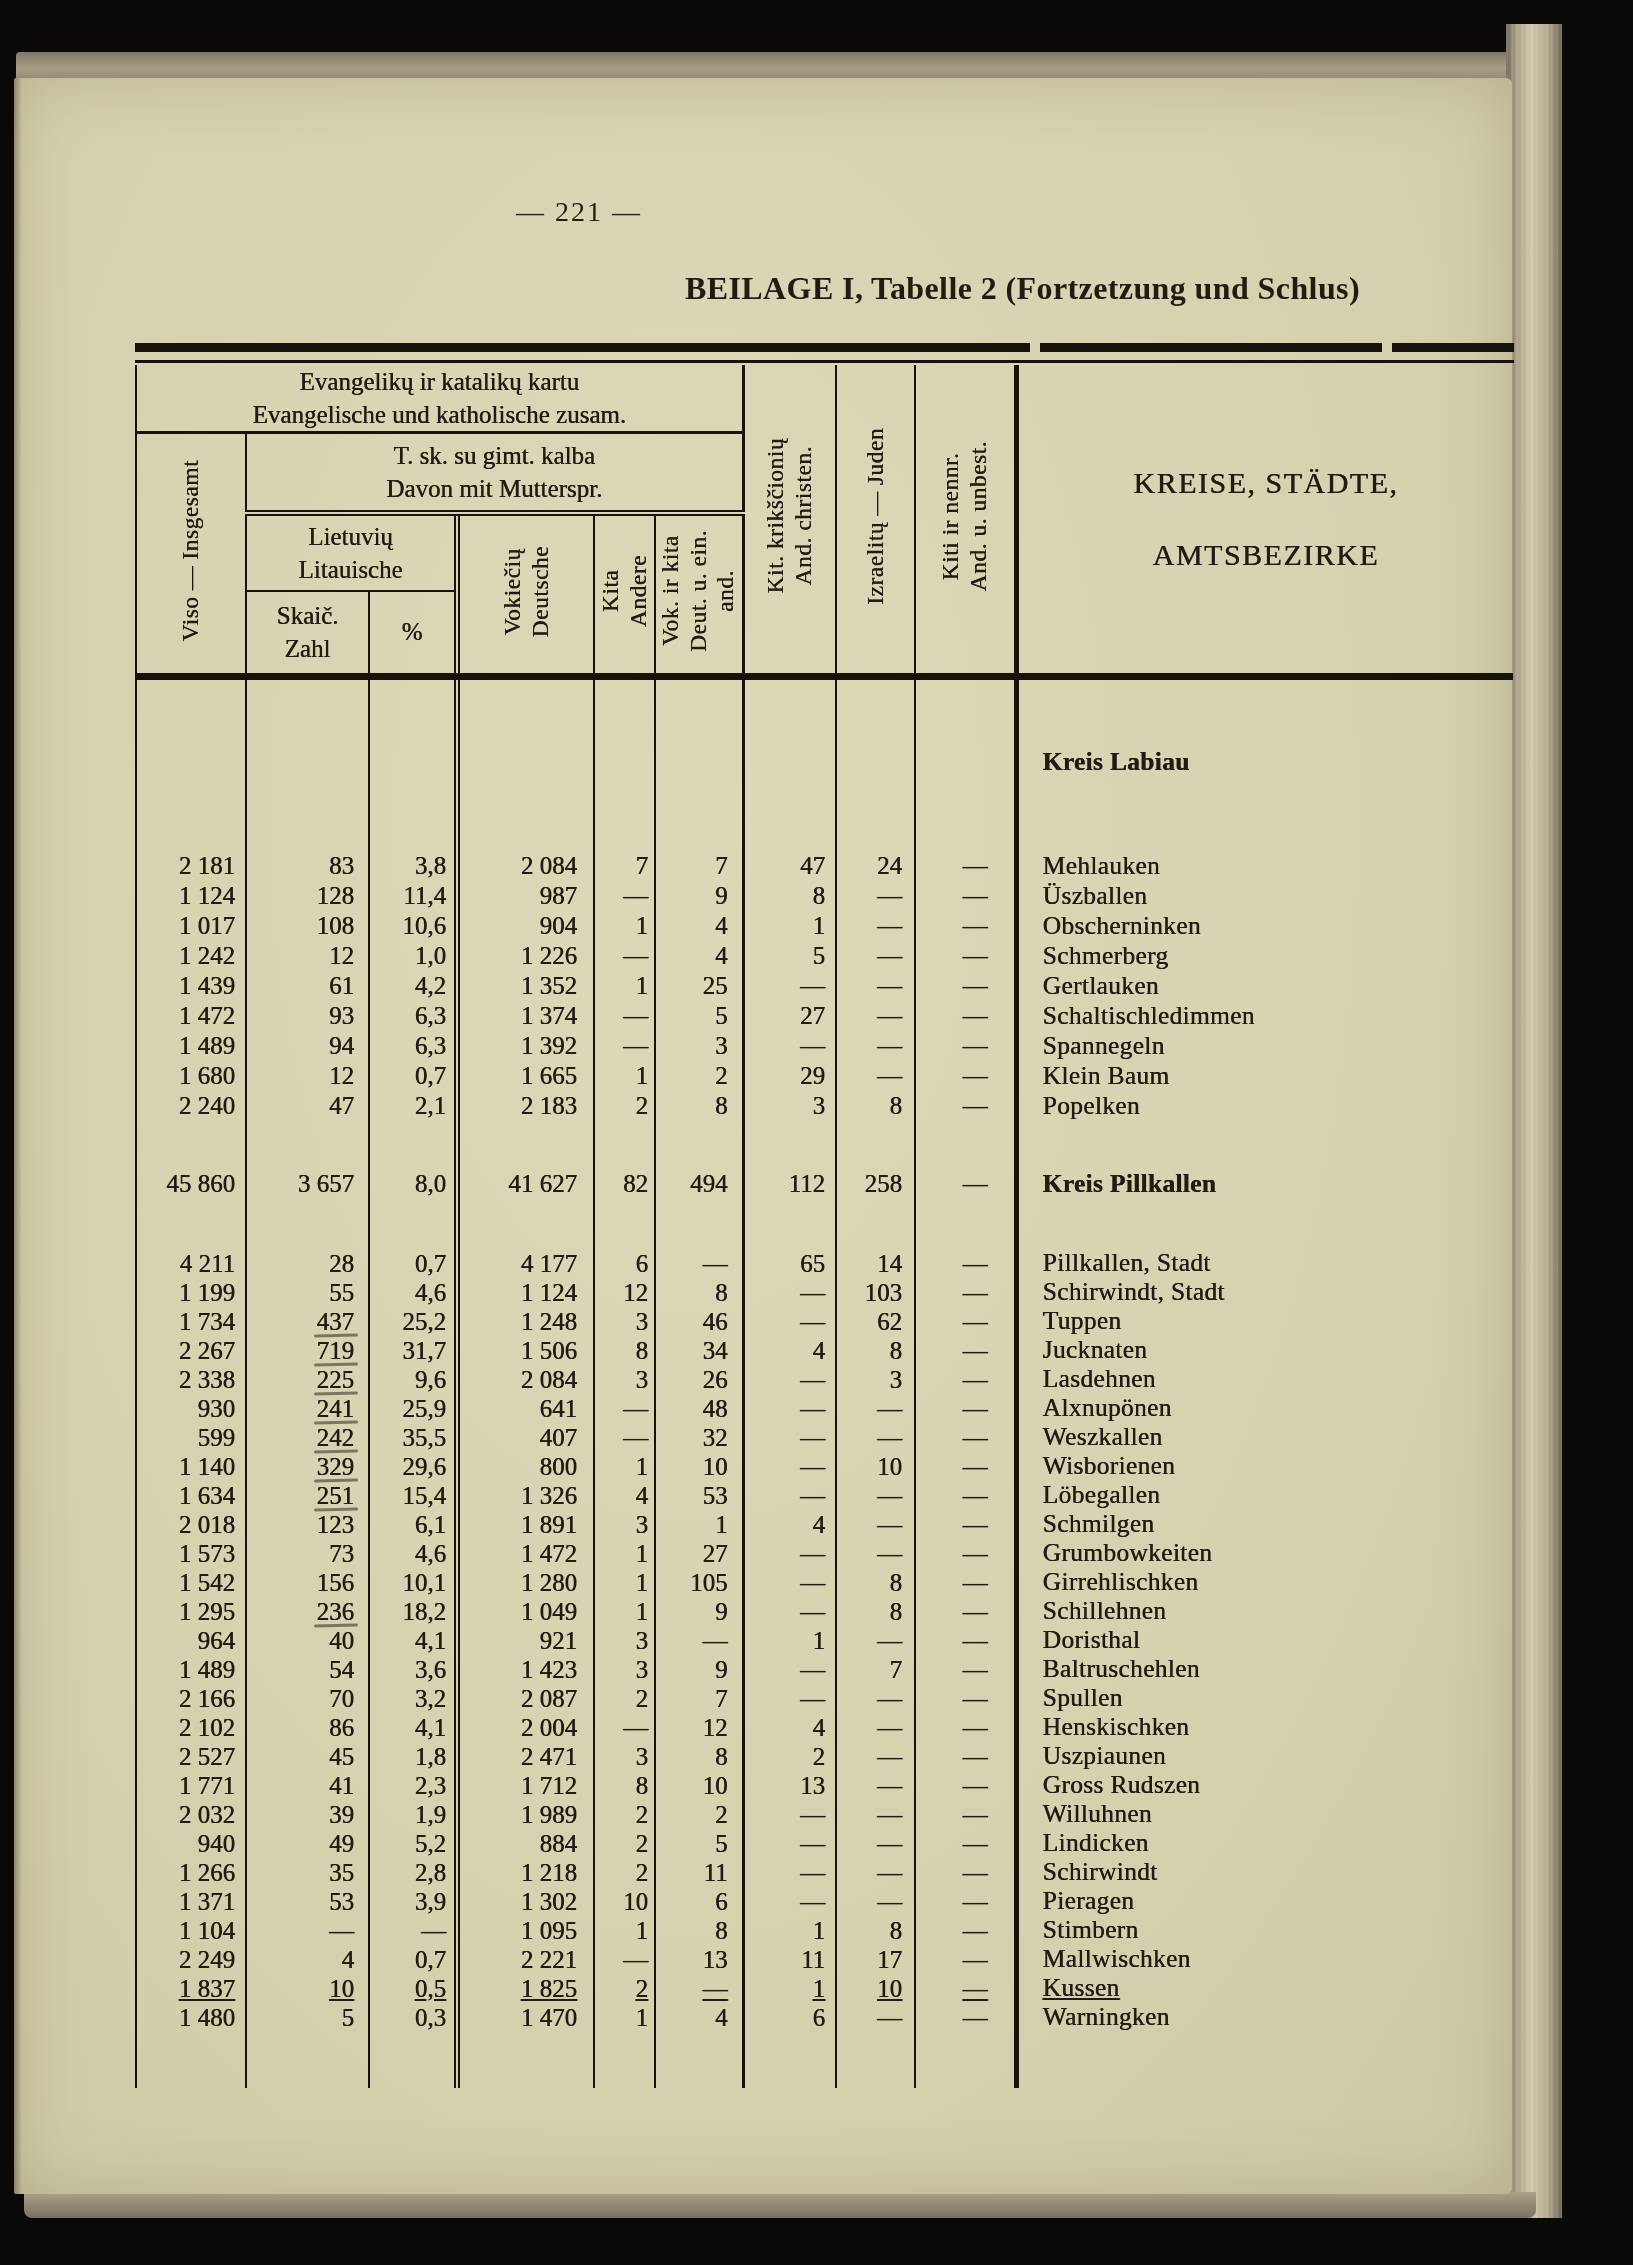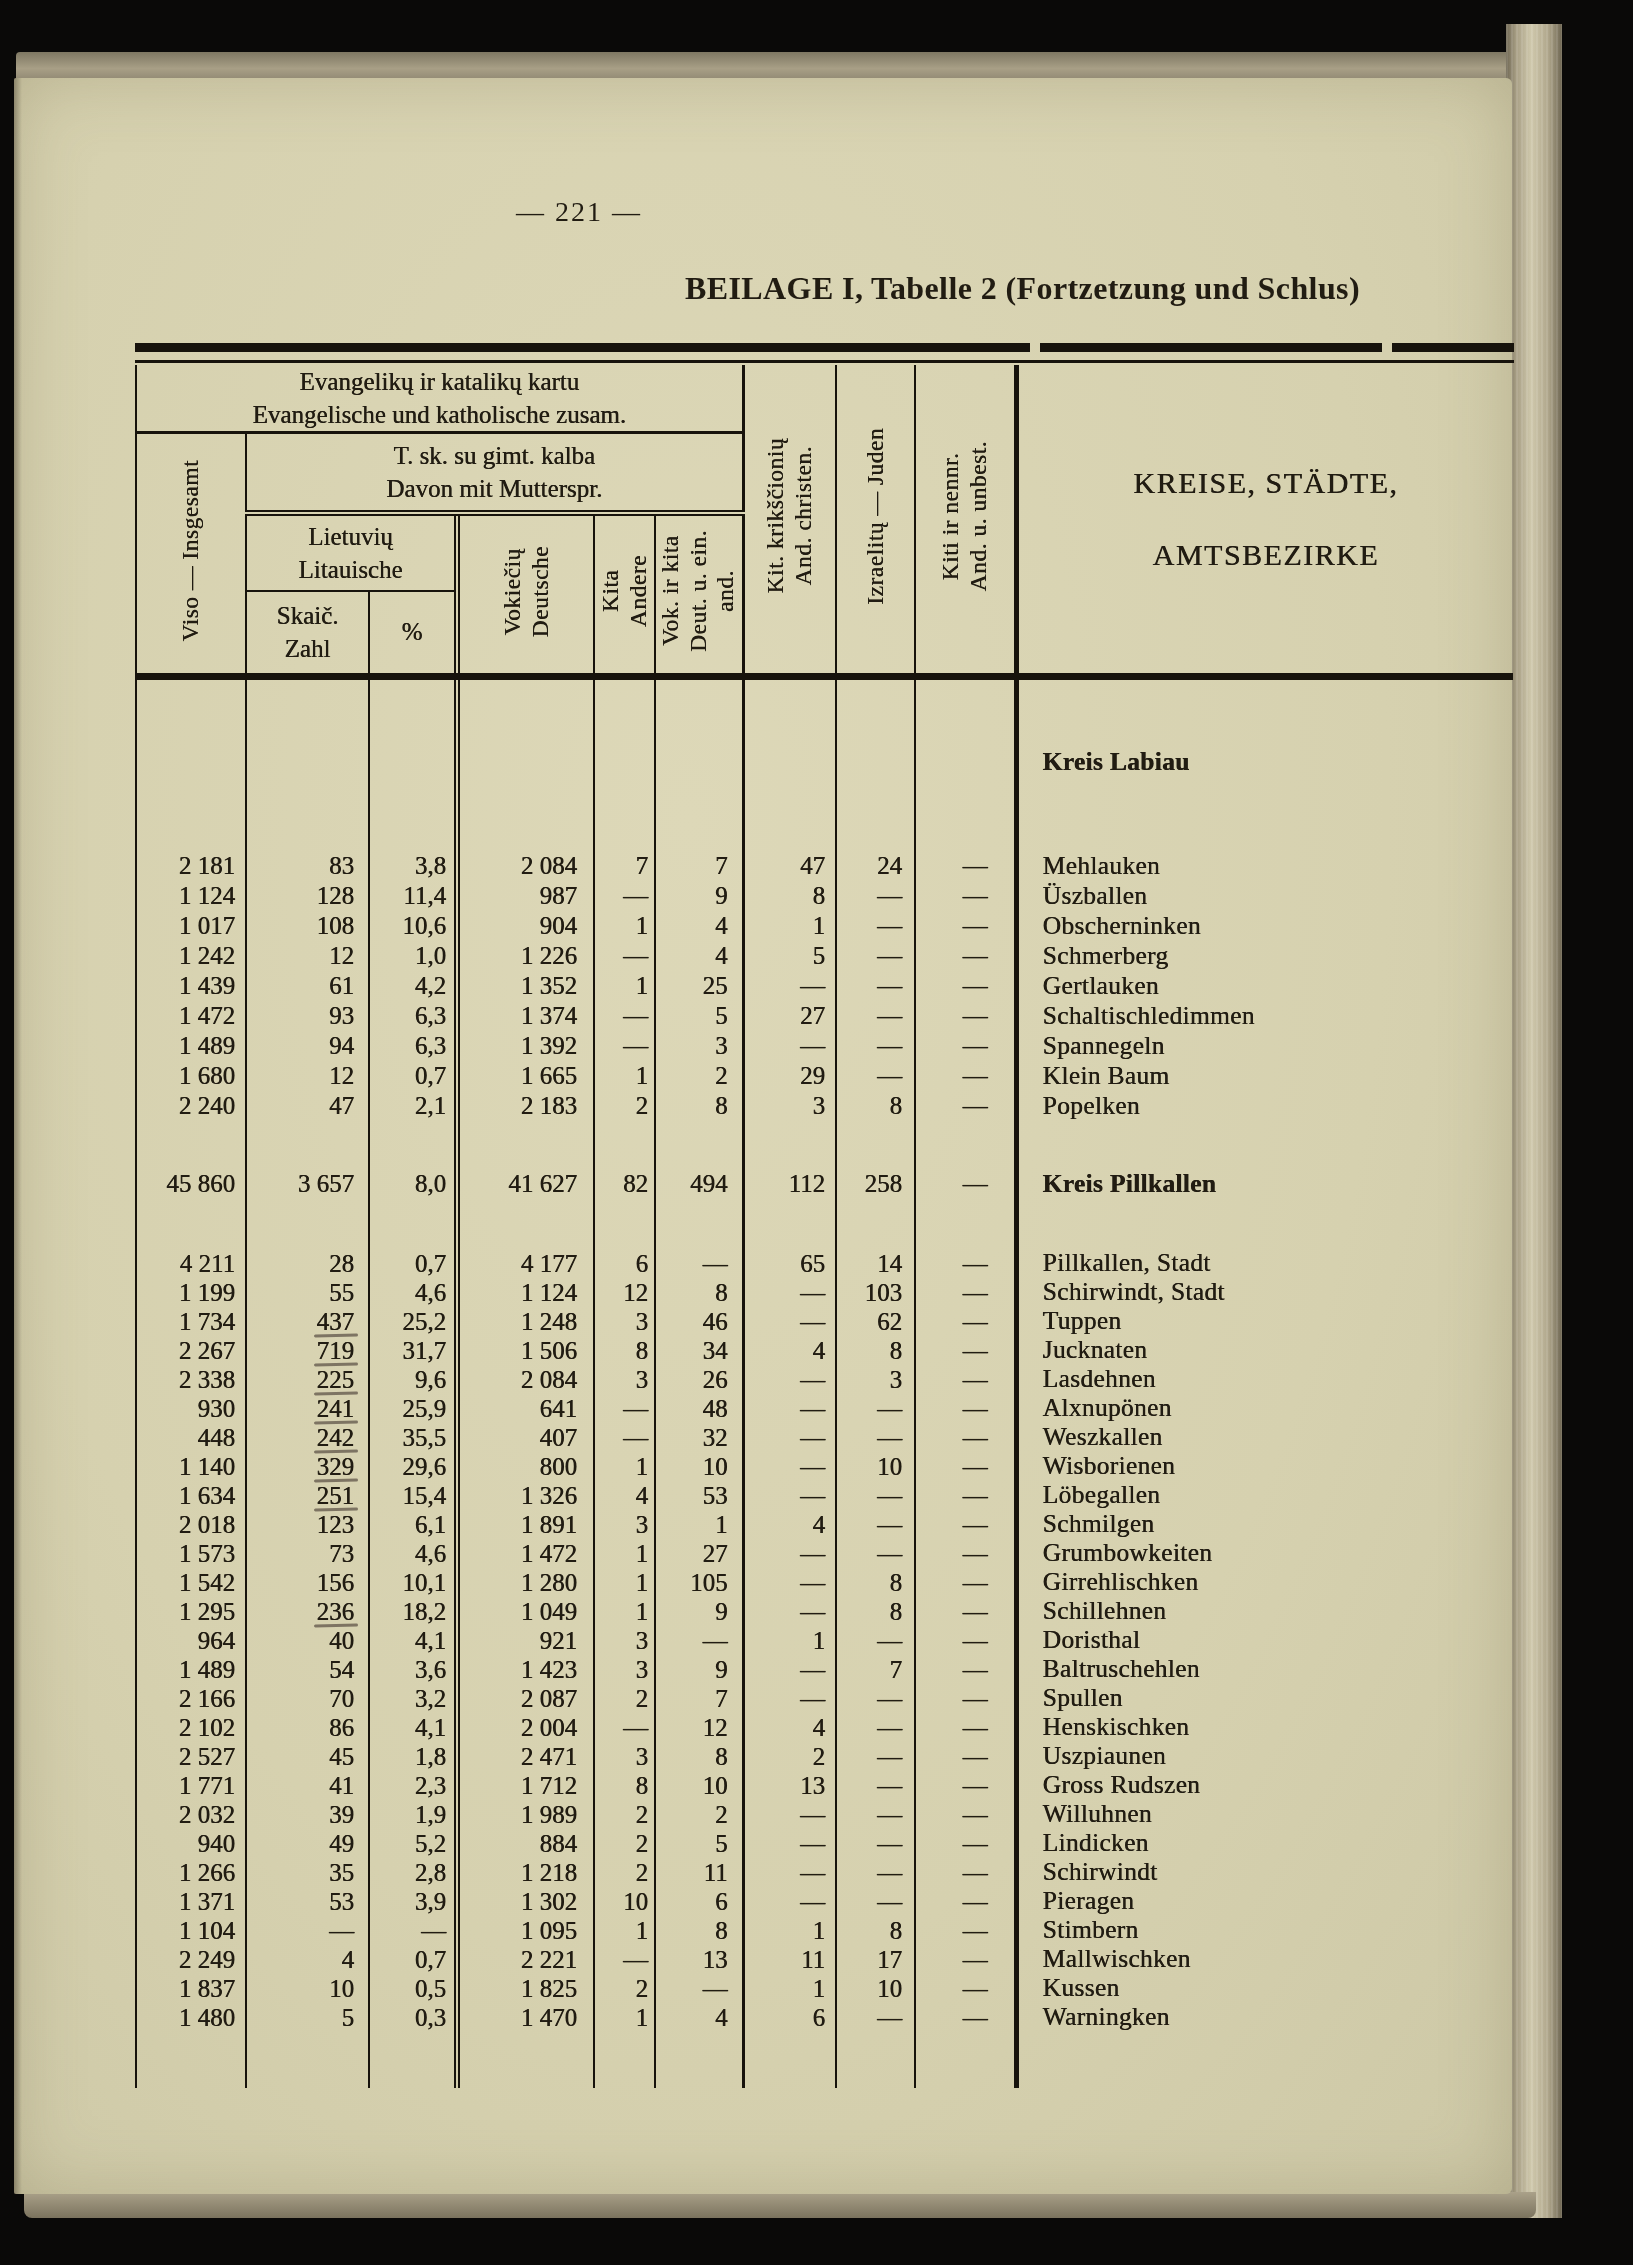--- a/index.html
+++ b/index.html
@@ -434,21 +434,21 @@
             <td class="c-pct">25,9</td>
             <td class="c-vok">641</td>
             <td class="c-kita">—</td>
             <td class="c-vokita">48</td>
             <td class="c-krik">—</td>
             <td class="c-izr">—</td>
             <td class="c-kiti">—</td>
             <td class="c-name">Alxnupönen</td>
           </tr>
           <tr style="height: 29px;">
-            <td class="c-viso">448</td>
+            <td class="c-viso">599</td>
             <td class="c-skaic"><span class="pm">242</span></td>
             <td class="c-pct">35,5</td>
             <td class="c-vok">407</td>
             <td class="c-kita">—</td>
             <td class="c-vokita">32</td>
             <td class="c-krik">—</td>
             <td class="c-izr">—</td>
             <td class="c-kiti">—</td>
             <td class="c-name">Weszkallen</td>
           </tr>
@@ -661,21 +661,21 @@
             <td class="c-skaic">4</td>
             <td class="c-pct">0,7</td>
             <td class="c-vok">2 221</td>
             <td class="c-kita">—</td>
             <td class="c-vokita">13</td>
             <td class="c-krik">11</td>
             <td class="c-izr">17</td>
             <td class="c-kiti">—</td>
             <td class="c-name">Mallwischken</td>
           </tr>
-          <tr style="height: 29px;">
+          <tr style="height: 29px; text-decoration: underline;">
             <td class="c-viso">1 837</td>
             <td class="c-skaic">10</td>
             <td class="c-pct">0,5</td>
             <td class="c-vok">1 825</td>
             <td class="c-kita">2</td>
             <td class="c-vokita">—</td>
             <td class="c-krik">1</td>
             <td class="c-izr">10</td>
             <td class="c-kiti">—</td>
             <td class="c-name">Kussen</td>

